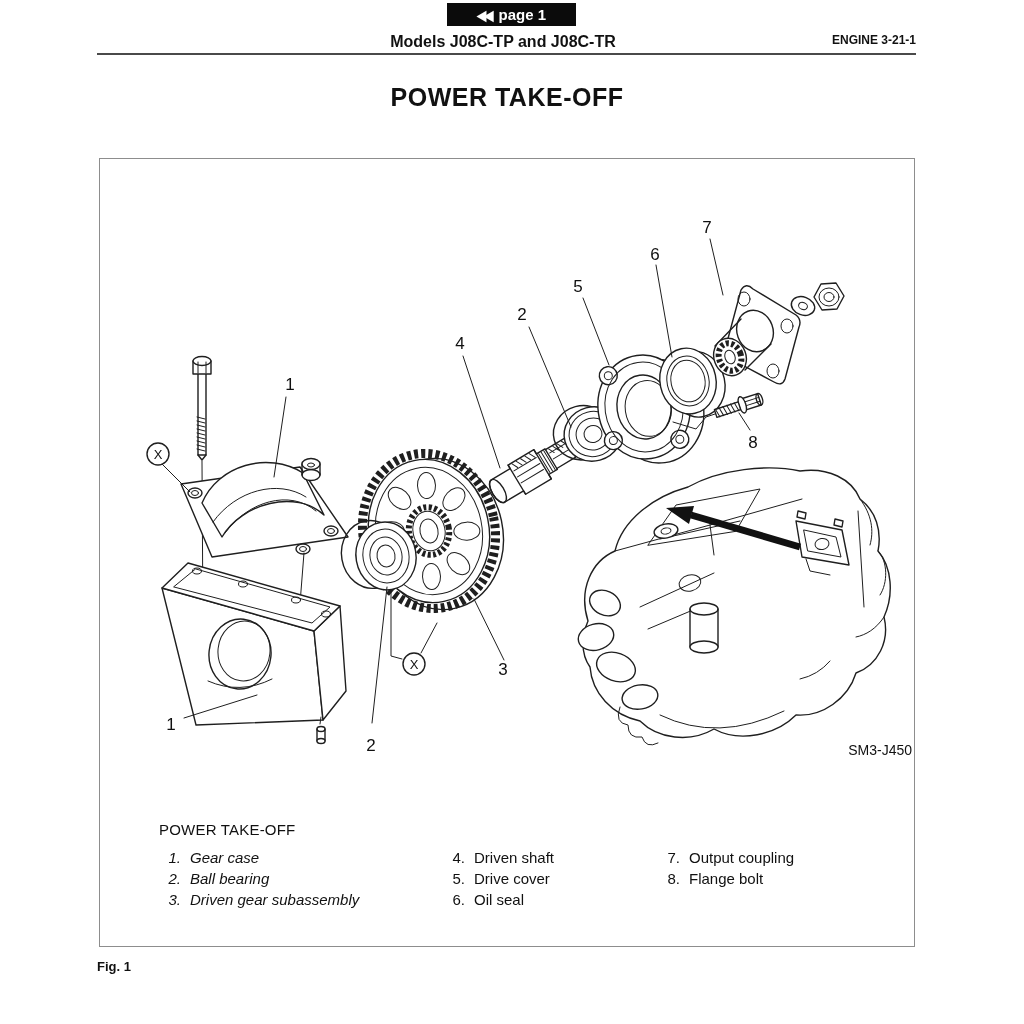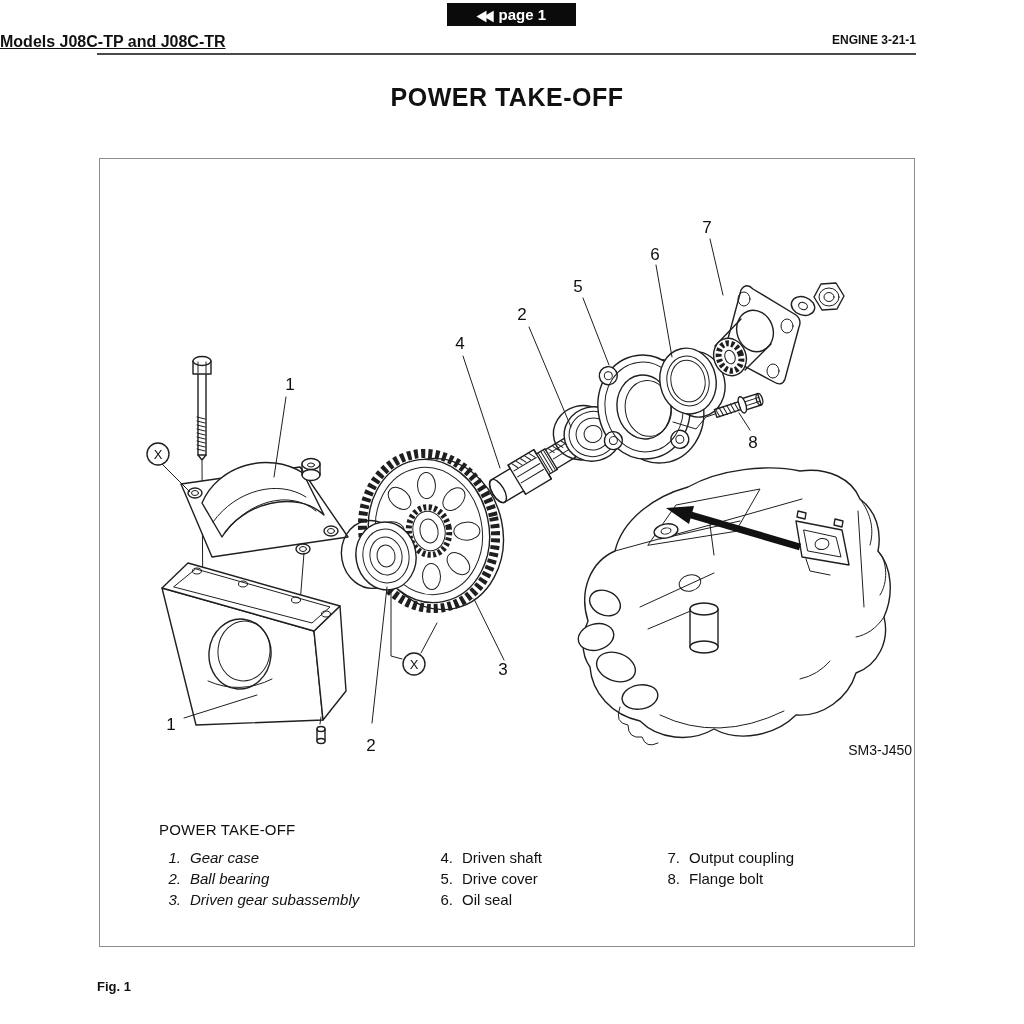--- a/index.html
+++ b/index.html
@@ -2,40 +2,40 @@
 <html><head>
 <meta charset="utf-8">
 <style>
   html,body{margin:0;padding:0;background:#ffffff;}
   body{width:1024px;height:1024px;position:relative;font-family:"Liberation Sans",sans-serif;color:#111;overflow:hidden;}
 
   .nav-btn{position:absolute;left:447px;top:3px;width:129px;height:23px;background:#0b0b0b;color:#fff;
     display:flex;align-items:center;justify-content:center;gap:7px;font-size:15px;font-weight:bold;cursor:pointer;}
   .nav-btn .tri{font-size:12px;letter-spacing:-2px;transform:scaleY(1.15);}
 
-  .hdr-models{position:absolute;left:0;top:33px;width:990px;text-align:left;font-size:16px;font-weight:bold;text-decoration:underline;}
+  .hdr-models{position:absolute;left:8px;top:33px;width:990px;text-align:center;font-size:16px;font-weight:bold;}
   .hdr-section{position:absolute;top:33px;right:108px;font-size:12px;font-weight:bold;}
   .hdr-rule{position:absolute;left:97px;top:53px;width:819px;height:2px;background:#4a4a4a;}
 
   .page-title{position:absolute;left:0;top:83px;width:1014px;text-align:center;font-size:25px;font-weight:bold;letter-spacing:.5px;}
 
   .fig-box{position:absolute;left:99px;top:158px;width:816px;height:789px;border:1px solid #8d8d8d;box-sizing:border-box;background:#fff;}
   .fig-box svg{position:absolute;left:0;top:0;}
 
   .legend{position:absolute;left:59px;top:660px;width:720px;font-size:15px;line-height:21px;}
   .legend .hd{margin-bottom:7px;letter-spacing:.2px;}
   .legend .cols{position:relative;}
   .legend .col{position:absolute;top:0;}
   .legend .col.c0{left:0;font-style:italic;}
-  .legend .col.c1{left:272px;}
+  .legend .col.c1{left:284px;}
   .legend .col.c2{left:499px;}
   .legend .li{white-space:nowrap;}
   .legend .n{display:inline-block;width:22px;text-align:right;margin-right:9px;}
 
-  .fig-caption{position:absolute;left:97px;top:959px;font-size:13px;font-weight:bold;margin-top:20px;}
+  .fig-caption{position:absolute;left:97px;top:959px;font-size:13px;font-weight:bold;}
 
   .ln{fill:none;stroke:#1f1f1f;stroke-width:1.4;stroke-linecap:round;stroke-linejoin:round;}
   .fw{fill:#ffffff;stroke:#1f1f1f;stroke-width:1.4;stroke-linejoin:round;}
   .thin{fill:none;stroke:#1f1f1f;stroke-width:1;stroke-linecap:round;}
   .teeth{fill:none;stroke:#1f1f1f;stroke-width:9;stroke-dasharray:4 3.1;}
   .spline{fill:none;stroke:#1f1f1f;stroke-width:6;stroke-dasharray:3 2.4;}
   .callout{font-family:"Liberation Sans",sans-serif;font-size:17px;fill:#101010;text-anchor:middle;}
   .code{font-family:"Liberation Sans",sans-serif;font-size:14px;fill:#101010;text-anchor:end;}
   .xmark{font-family:"Liberation Sans",sans-serif;font-size:13px;fill:#101010;text-anchor:middle;}
 </style>

